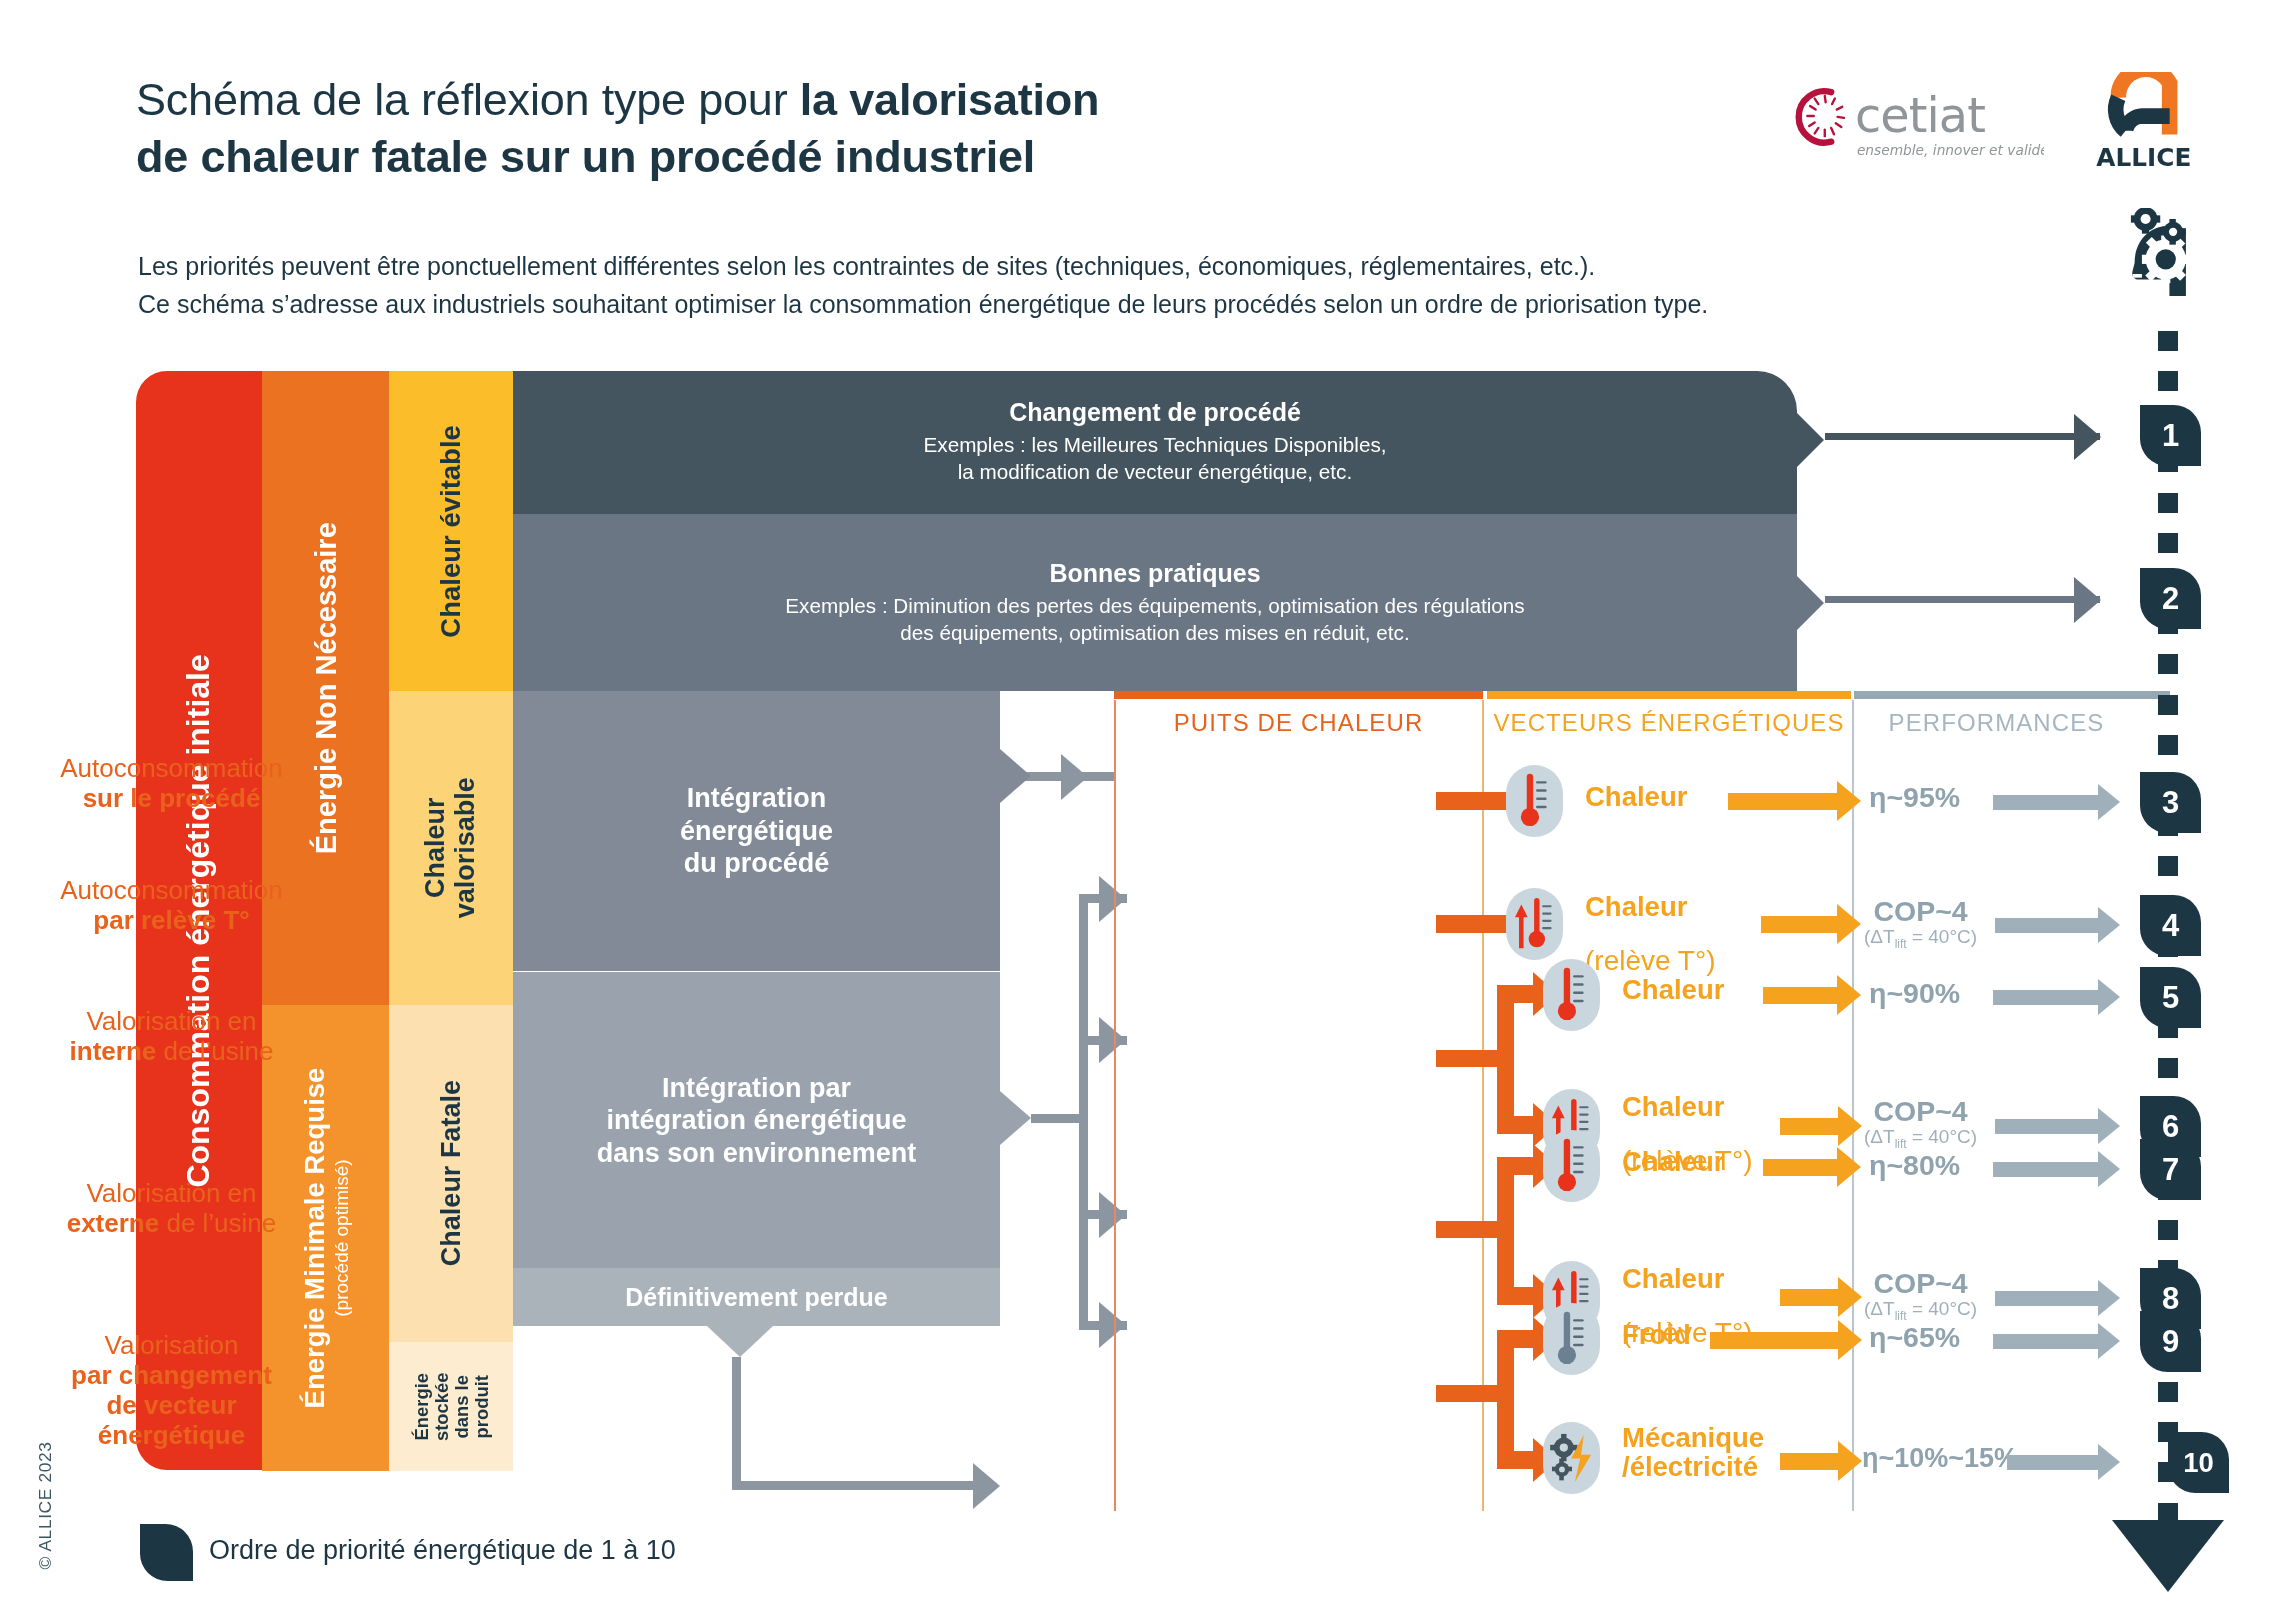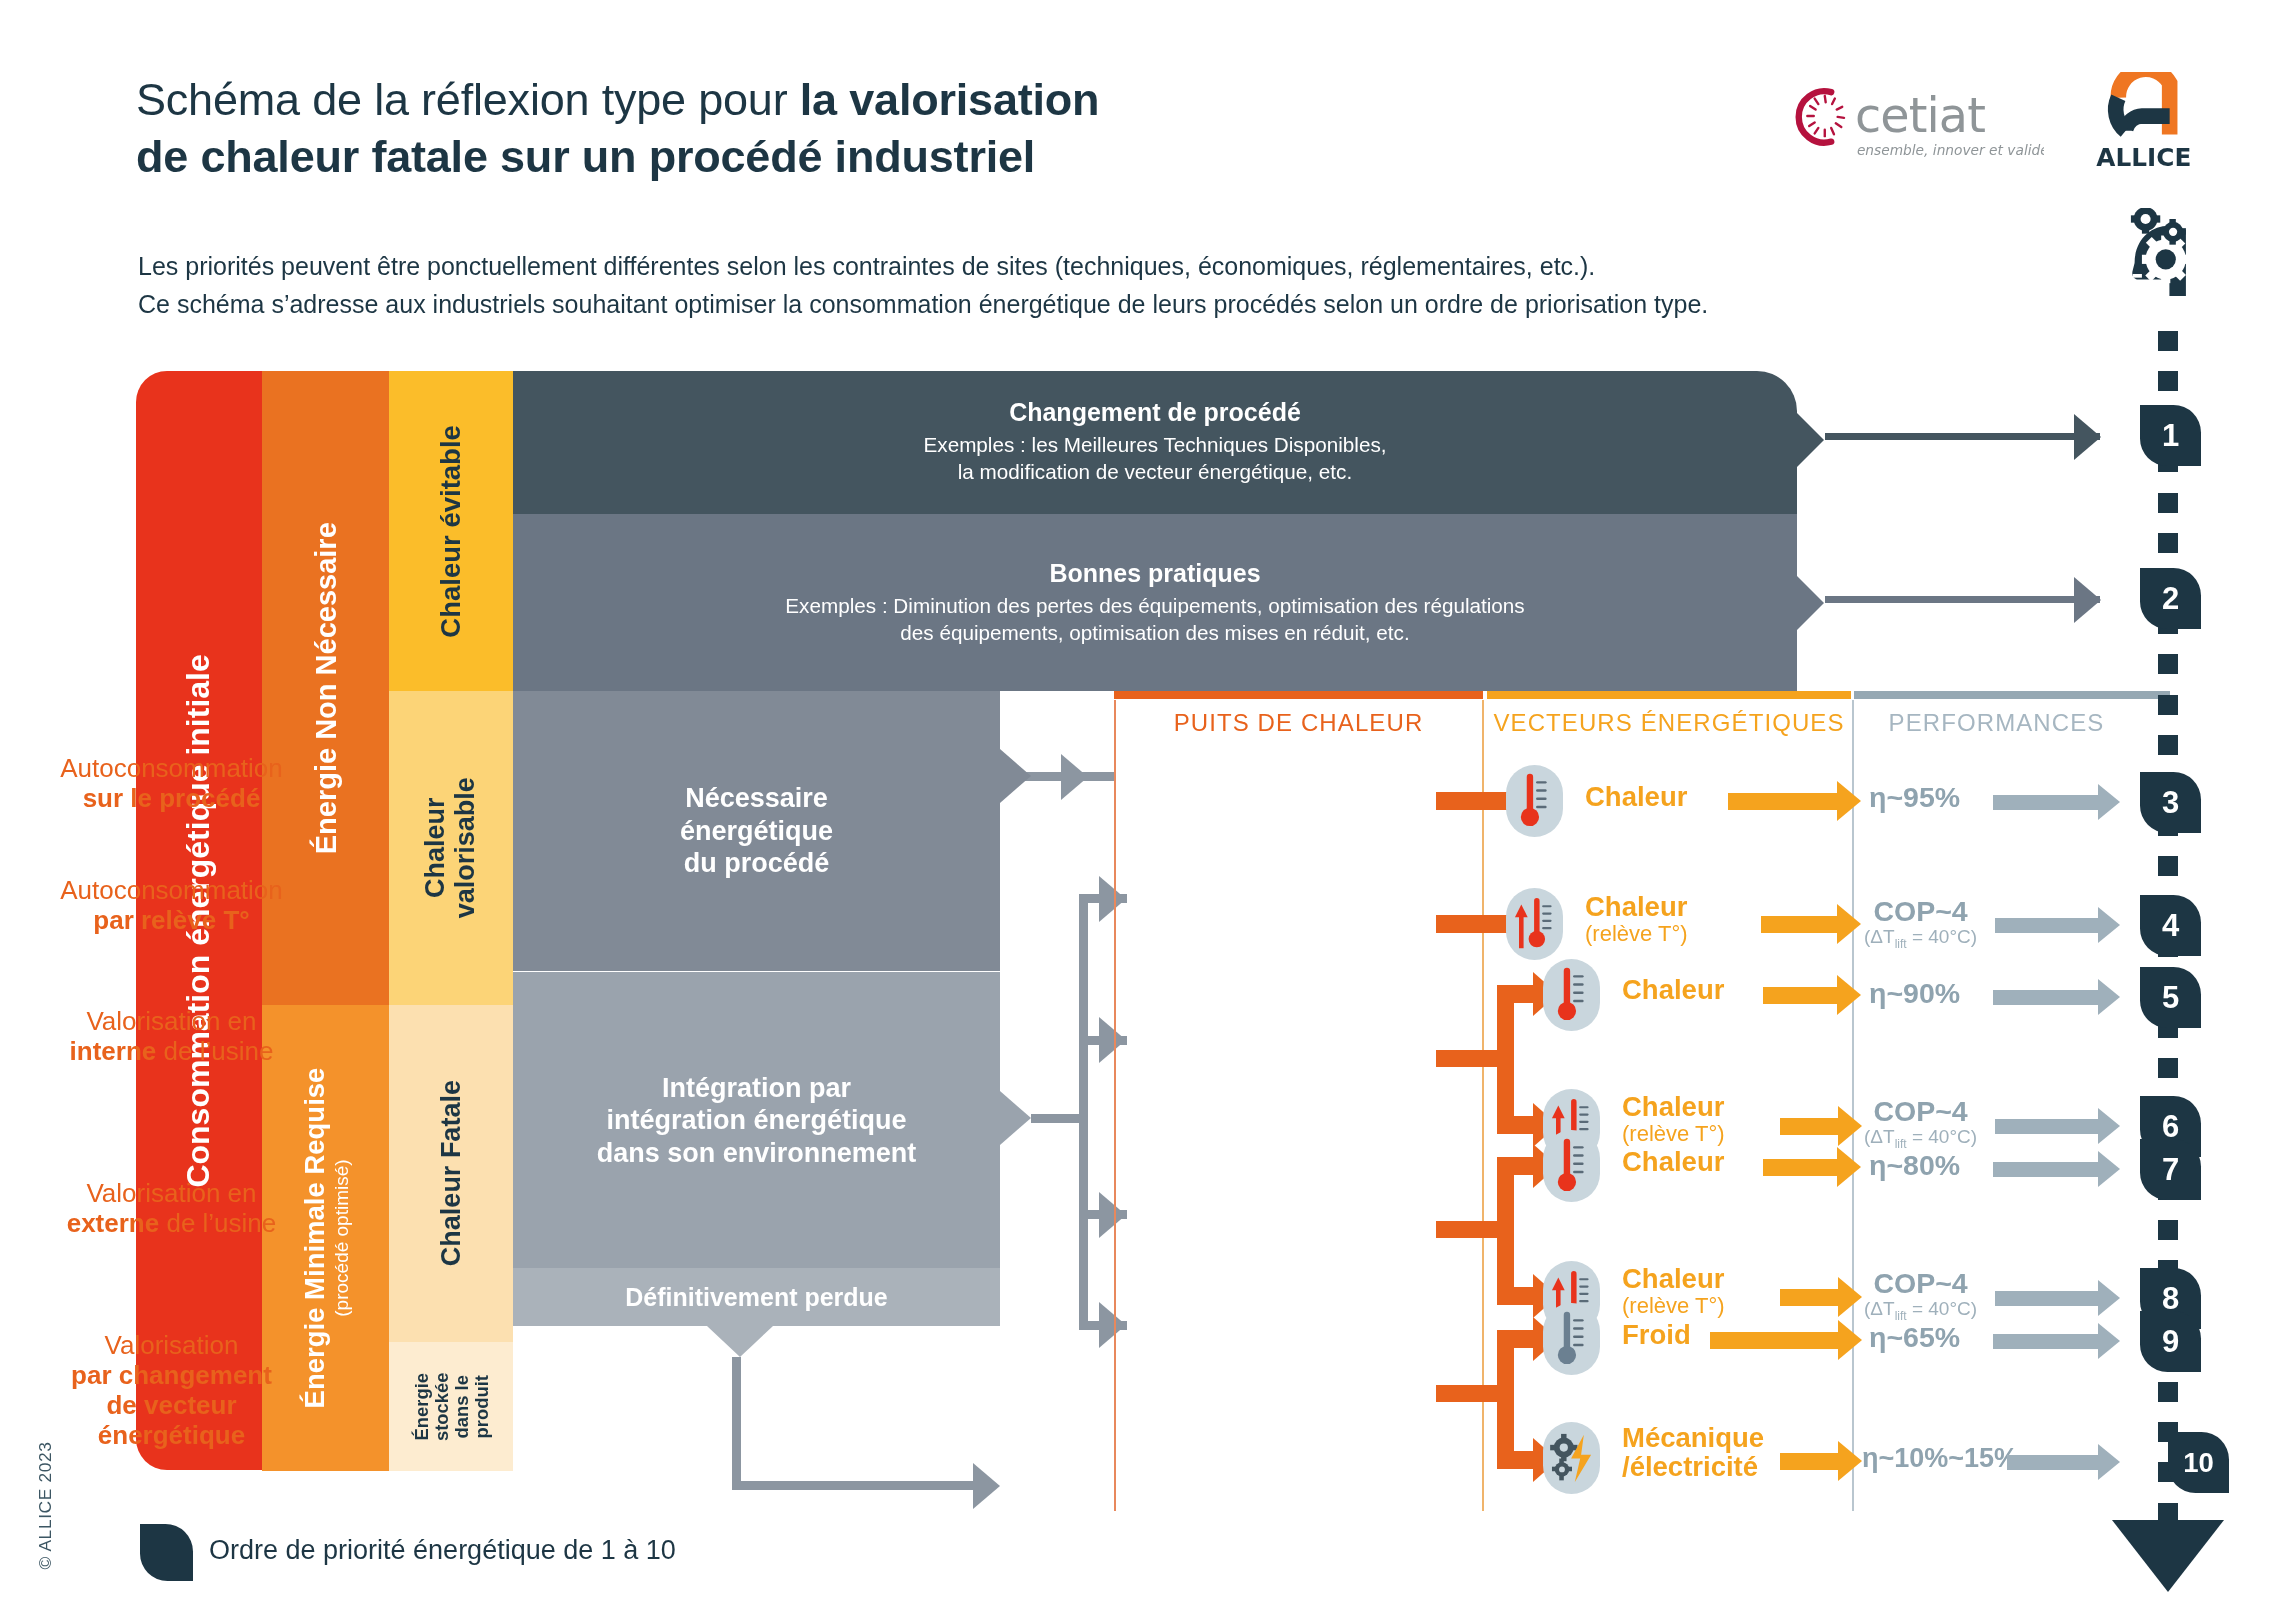--- a/index.html
+++ b/index.html
@@ -172,21 +172,21 @@
   }
 
   
   .icon-bubble {
     position: absolute; width: 57px; height: 72px; border-radius: 28.5px;
     background: #c9d6dd; display: flex; align-items: center; justify-content: center;
   }
   .vec-label {
     position: absolute; color: #f5a31e; font-weight: 700; font-size: 27.5px; line-height: 1.05;
   }
-  .vec-label .sub { display: block; font-weight: 400; font-size: 22px; }
+  .vec-label .sub { display: block; font-weight: 400; font-size: 28px; margin-top: 24px; }
 
   .perf-label {
     position: absolute; color: #8d a; font-size: 28.5px; font-weight: 700; color: #8fa3af;
     text-align: center; line-height: 1.08;
   }
   .perf-label .sub { display: block; font-weight: 400; font-size: 19px; color: #9fb0bb; }
   .perf-label .sub sub { font-size: 12px; }
 
   
   .badge {
@@ -330,21 +330,21 @@
   <div class="notch notch-mid"></div>
 
   <div class="gline" style="left:1825px; top:433px; width:275px; height:7.3px; background:#44555f;"></div>
   <div class="ghead" style="left:2074px; top:414px; border-left-color:#44555f;"></div>
 
   <div class="gline" style="left:1825px; top:596px; width:275px; height:7.3px; background:#6b7684;"></div>
   <div class="ghead" style="left:2074px; top:577px; border-left-color:#6b7684;"></div>
 
   <div class="box-integration">
     <div>
-      <span>Nécessaire</span><br>
+      <span>Intégration</span><br>
       <span>énergétique</span><br>
       <span>du procédé</span>
     </div>
   </div>
 
   <div class="box-recup">
     <div>
       <span>Intégration par</span><br>
       <span>intégration énergétique</span><br>
       <span>dans son environnement</span>

